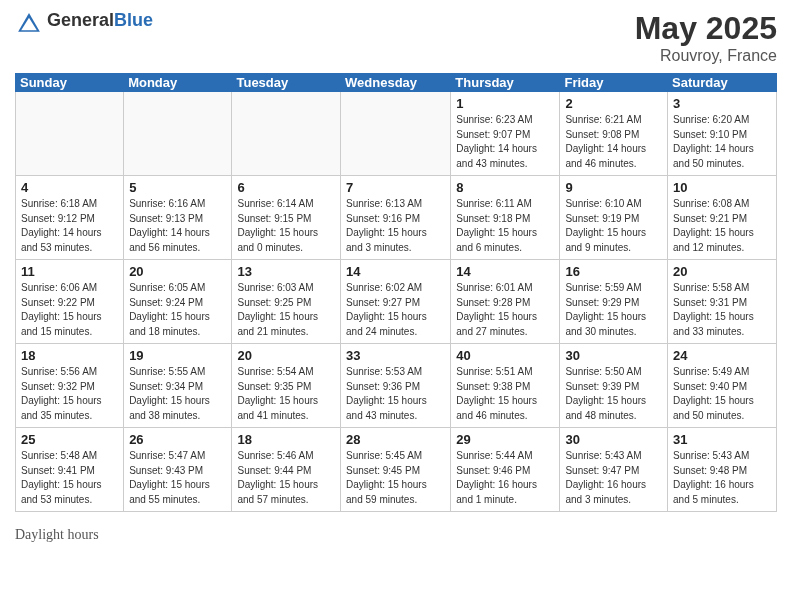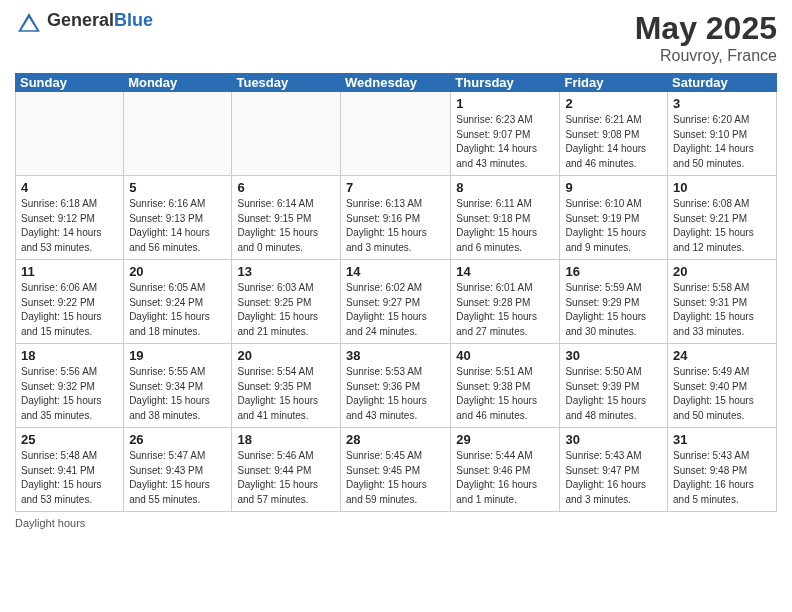--- a/index.html
+++ b/index.html
@@ -78,23 +78,24 @@
       font-weight: bold;
       margin-bottom: 2px;
       color: #222;
     }
     .day-info {
       font-size: 10px;
       color: #333;
       line-height: 1.45;
     }
     .footer-note {
-      margin-top: 5px;
-      font-size: 11px;
+      margin-top: 15px;
+      font-size: 14px;
       color: #555;
+      font-family: Liberation Serif, serif;
     }
   </style>
 </head>
 <body>
 
 <div class="header-area">
   <div class="logo">
     <svg class="logo-icon" viewBox="0 0 36 36">
       <polygon points="18,4 32,28 4,28" fill="#2a6db5"></polygon>
       <polygon points="18,10 28,26 8,26" fill="white"></polygon>
@@ -207,21 +208,21 @@
         </td>
         <td>
           <div class="day-num">19</div>
           <div class="day-info">Sunrise: 5:55 AM<br>Sunset: 9:34 PM<br>Daylight: 15 hours and 38 minutes.</div>
         </td>
         <td>
           <div class="day-num">20</div>
           <div class="day-info">Sunrise: 5:54 AM<br>Sunset: 9:35 PM<br>Daylight: 15 hours and 41 minutes.</div>
         </td>
         <td>
-          <div class="day-num">38</div>
+          <div class="day-num">33</div>
           <div class="day-info">Sunrise: 5:53 AM<br>Sunset: 9:36 PM<br>Daylight: 15 hours and 43 minutes.</div>
         </td>
         <td>
           <div class="day-num">40</div>
           <div class="day-info">Sunrise: 5:51 AM<br>Sunset: 9:38 PM<br>Daylight: 15 hours and 46 minutes.</div>
         </td>
         <td>
           <div class="day-num">30</div>
           <div class="day-info">Sunrise: 5:50 AM<br>Sunset: 9:39 PM<br>Daylight: 15 hours and 48 minutes.</div>
         </td>

